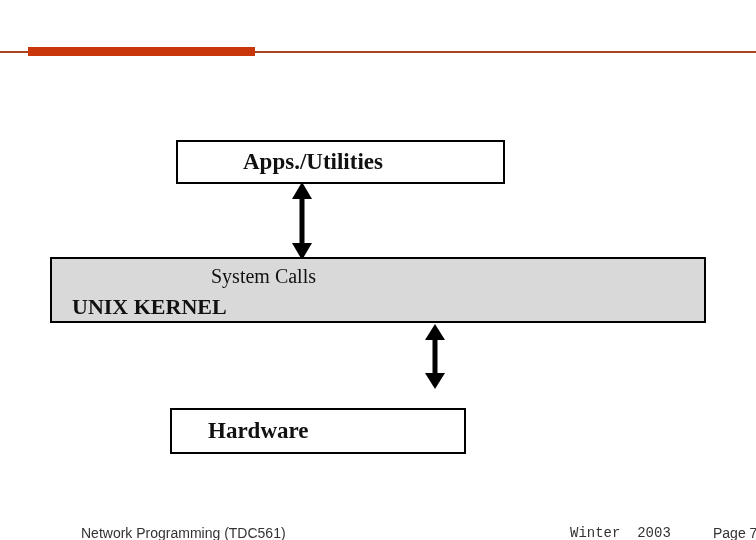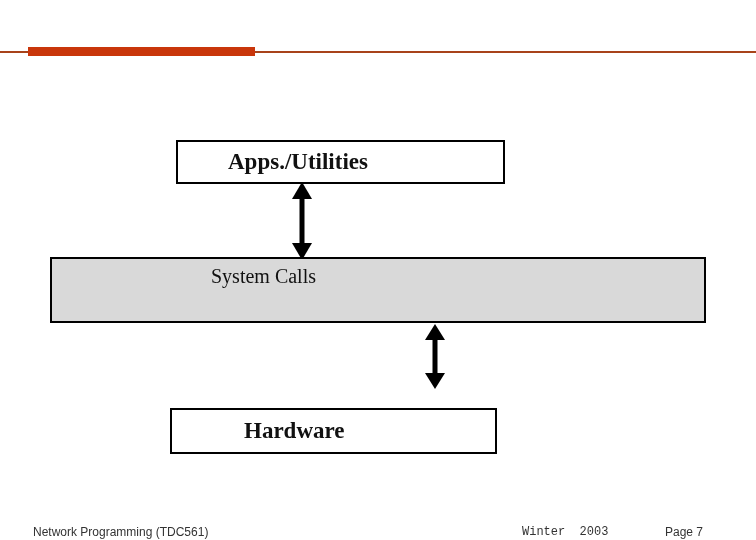--- a/index.html
+++ b/index.html
@@ -40,39 +40,39 @@
     background: #ffffff;
     box-sizing: border-box;
     display: flex;
     align-items: center;
   }
   .box-apps {
     left: 176px;
     top: 140px;
     width: 329px;
     height: 44px;
-    padding-left: 50px;
+    padding-left: 65px;
   }
   .box-apps .box-label {
     font-weight: bold;
     font-size: 23px;
   }
   .box-kernel {
     left: 50px;
     top: 257px;
     width: 656px;
     height: 66px;
     background: #D9D9D9;
   }
   .box-hardware {
     left: 170px;
     top: 408px;
-    width: 327px;
+    width: 296px;
     height: 46px;
-    padding-left: 72px;
+    padding-left: 36px;
   }
   .box-hardware .box-label {
     font-weight: bold;
     font-size: 23px;
   }
   
   .kernel-label {
     position: absolute;
     white-space: nowrap;
   }
@@ -100,23 +100,24 @@
     top: 182px;
   }
   .arrow-2 {
     left: 417px;
     top: 324px;
   }
   
   .footer-text {
     position: absolute;
     font-family: "Liberation Sans", sans-serif;
-    font-size: 12px;
+    font-size: 14px;
     color: #333333;
     white-space: pre;
+    margin-left: 48px;
   }
   .footer-left   { left: 33px;  top: 525px; }
   .footer-center { left: 522px; top: 525px; font-family: Liberation Mono, monospace; }
   .footer-right  { left: 665px; top: 525px; }
 </style>
 </head>
 <body>
 
 <div class="slide">
 
@@ -128,20 +129,21 @@
   </div>
 
   <svg class="arrow arrow-1" width="36" height="78" viewBox="0 0 36 78">
     <rect x="15.5" y="13" width="5" height="52" fill="#000000"></rect>
     <polygon points="18,0 8,17 28,17" fill="#000000"></polygon>
     <polygon points="18,78 8,61 28,61" fill="#000000"></polygon>
   </svg>
 
   <div class="box box-kernel"></div>
   <span class="kernel-label label-system-calls">System Calls</span>
+  <span class="kernel-label label-unix-kernel">UNIX KERNEL</span>
 
   <svg class="arrow arrow-2" width="36" height="65" viewBox="0 0 36 65">
     <rect x="15.5" y="12" width="5" height="41" fill="#000000"></rect>
     <polygon points="18,0 8,16 28,16" fill="#000000"></polygon>
     <polygon points="18,65 8,49 28,49" fill="#000000"></polygon>
   </svg>
 
   <div class="box box-hardware">
     <span class="box-label">Hardware</span>
   </div>

